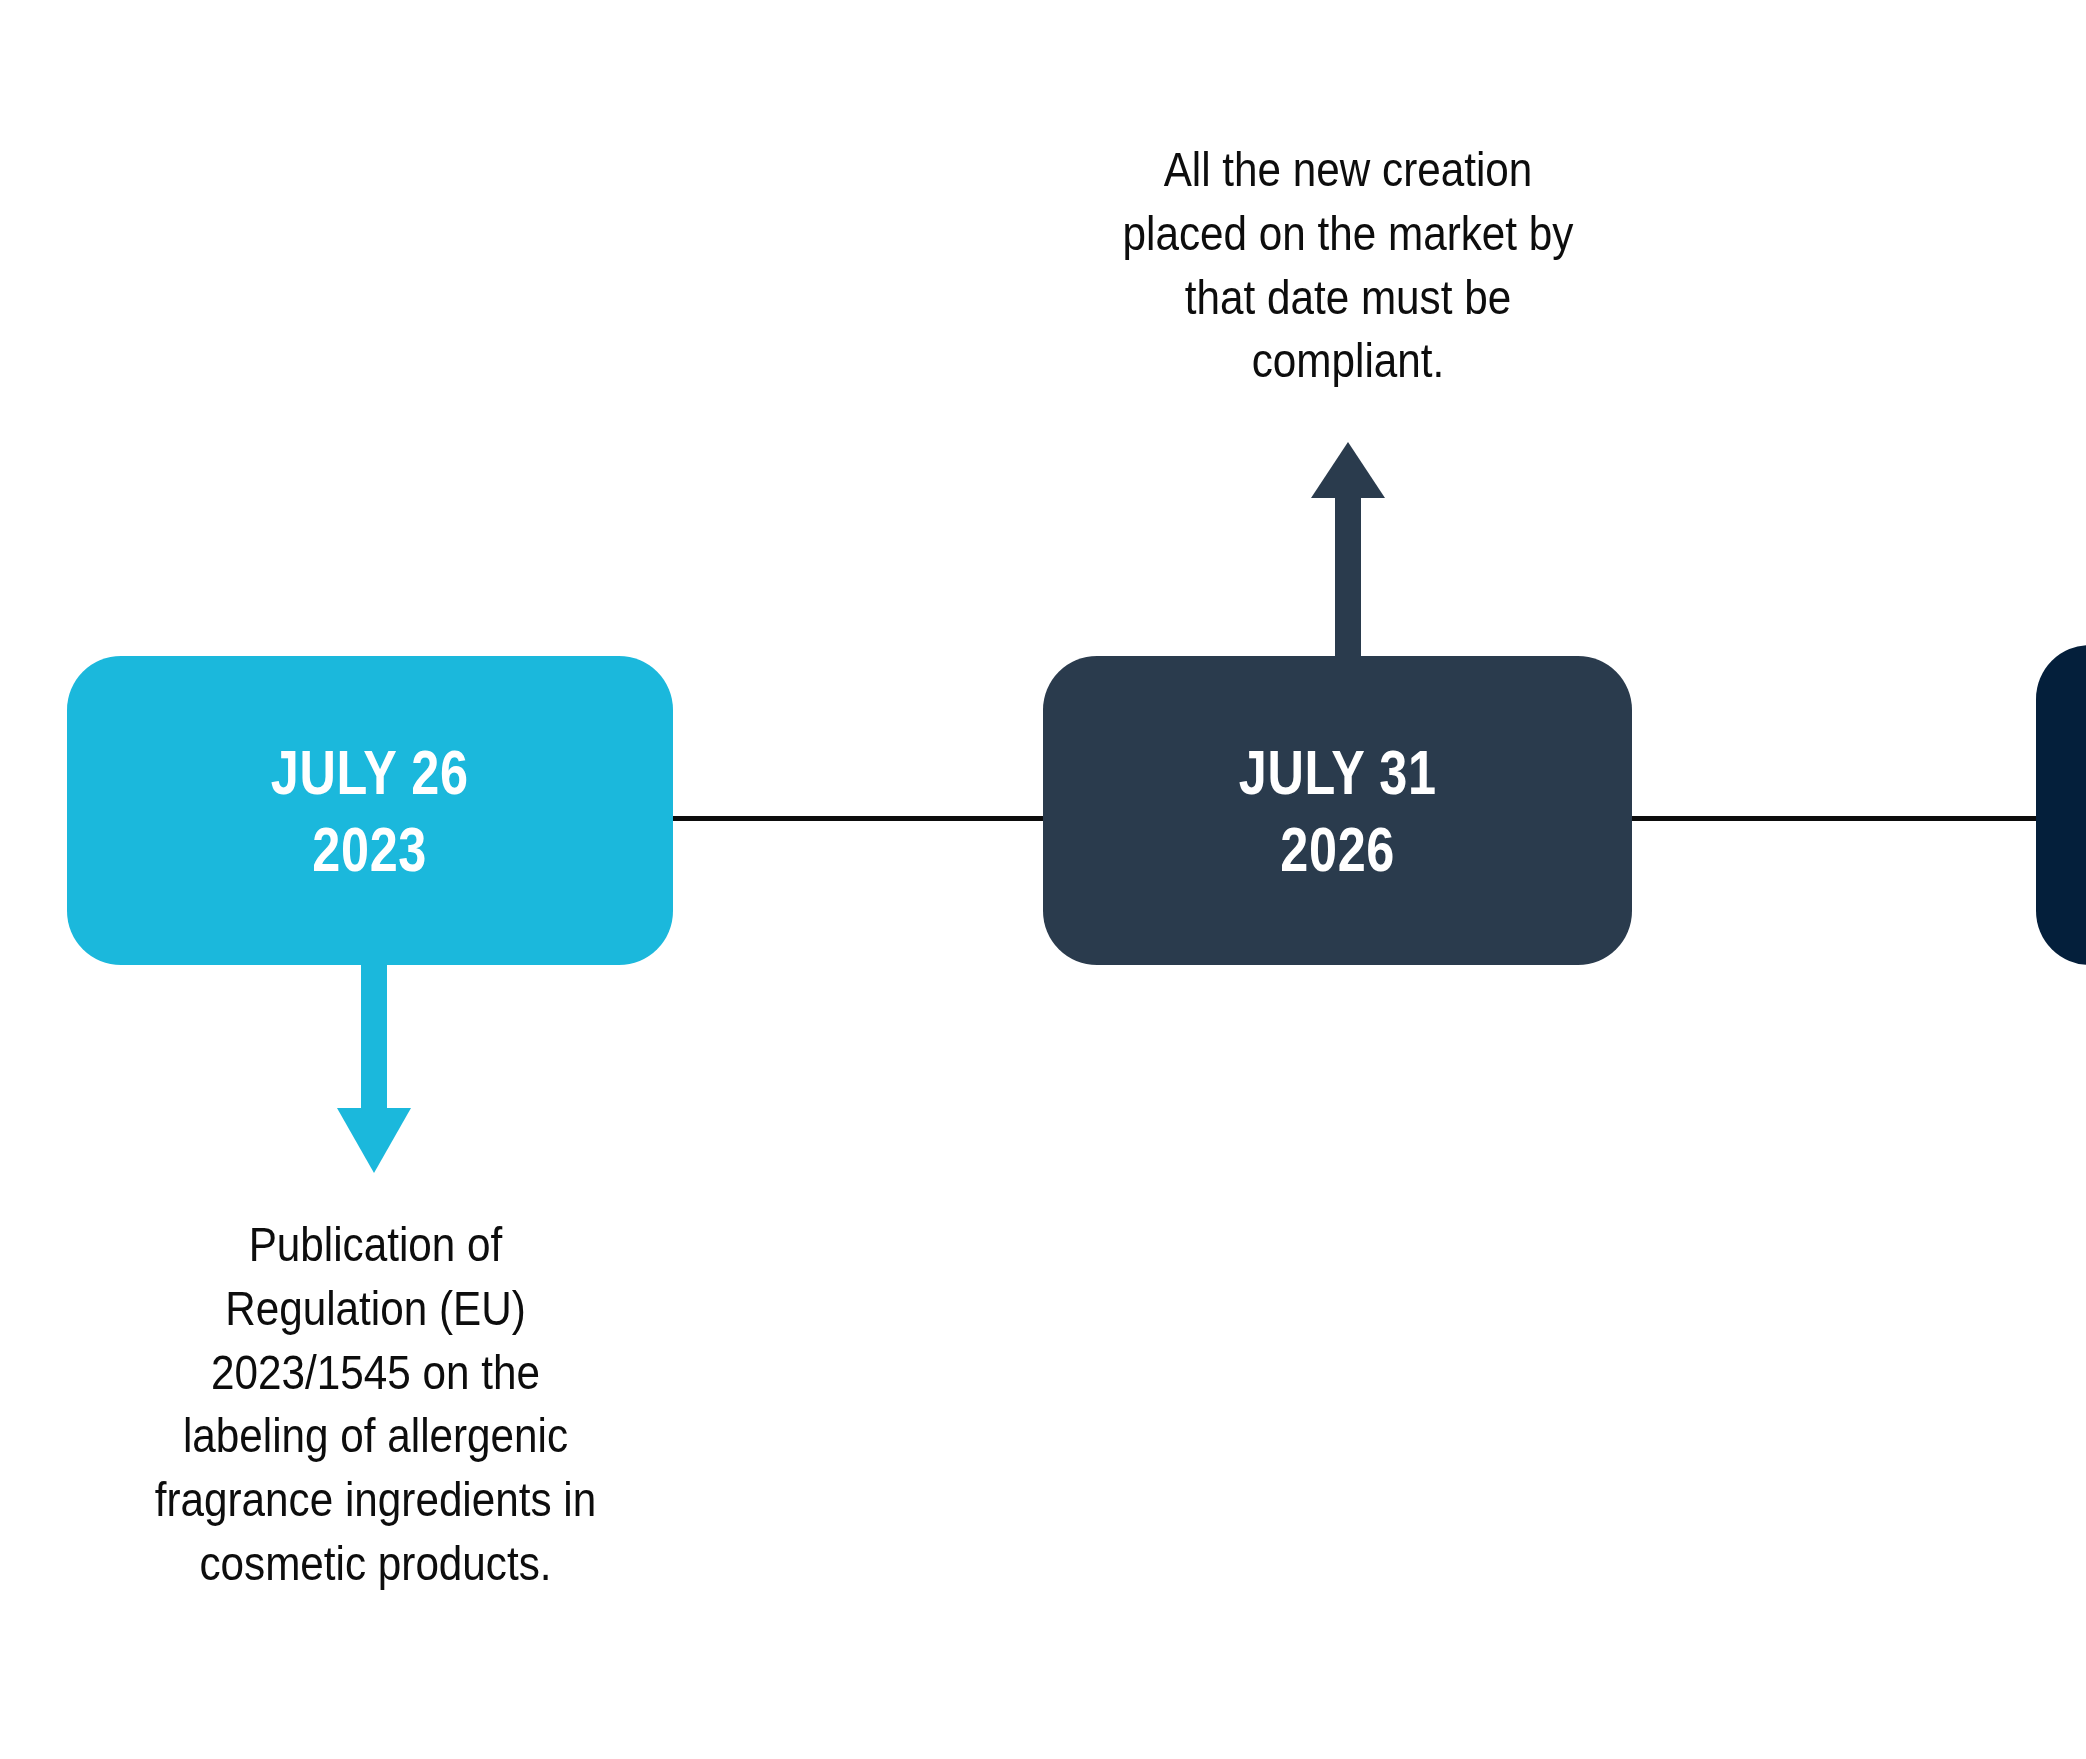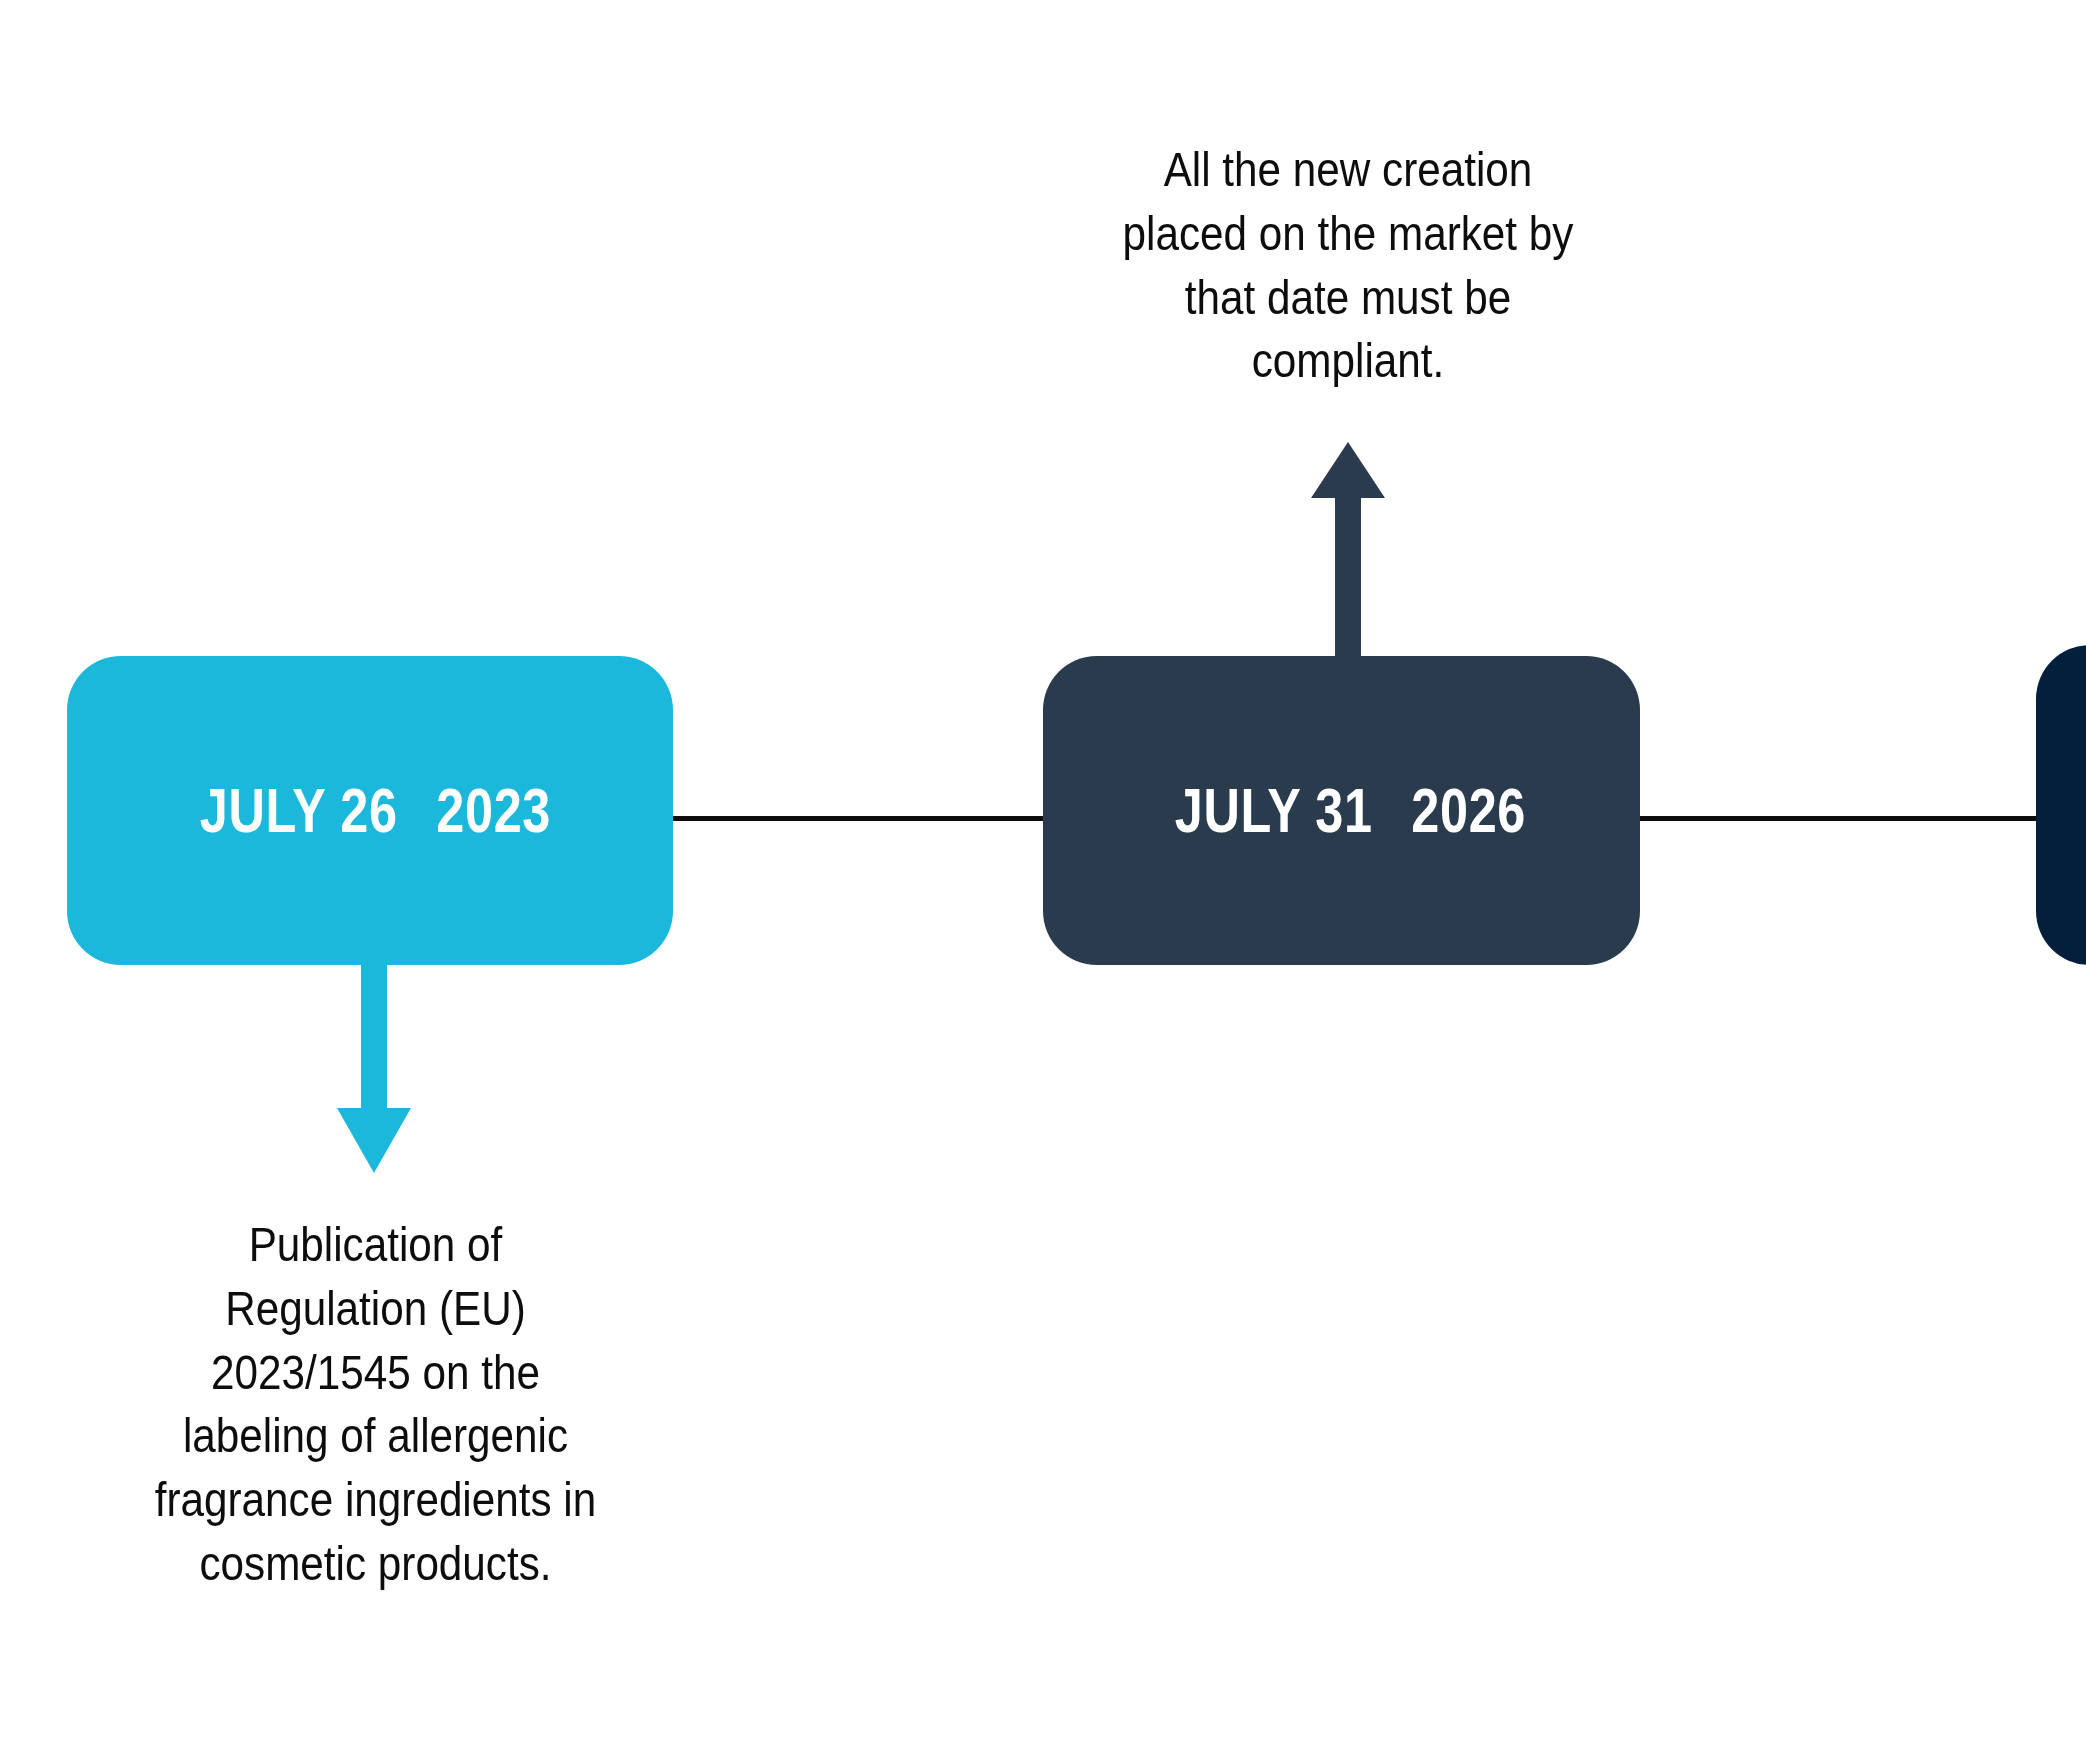--- a/index.html
+++ b/index.html
@@ -24,20 +24,21 @@
     background: #0d0d0d;
   }
   #connector-1-2 { left: 651px; top: 816px; width: 413px; }
   #connector-2-3 { left: 1611px; top: 816px; width: 447px; }
 
   
   .milestone-box {
     position: absolute;
     border-radius: 54px;
     display: flex;
+    flex-direction: column;
     align-items: center;
     justify-content: center;
     z-index: 4;
   }
   .milestone-line {
     color: #ffffff;
     font-size: 63px;
     font-weight: 700;
     line-height: 1.22;
     letter-spacing: 0.8px;
@@ -48,21 +49,20 @@
 
   #milestone-box-1 {
     left: 67px; top: 656px;
     width: 606px; height: 309px;
     background: #1bb8dc;
   }
   #milestone-box-2 {
     left: 1043px; top: 656px;
     width: 589px; height: 309px;
     background: #2a3b4d;
-    padding-left: 8px;
   }
   #milestone-box-3 {
     left: 2036px; top: 645px;
     width: 608px; height: 320px;
     background: #041f3b;
   }
 
   
   .arrow-shaft {
     position: absolute;

